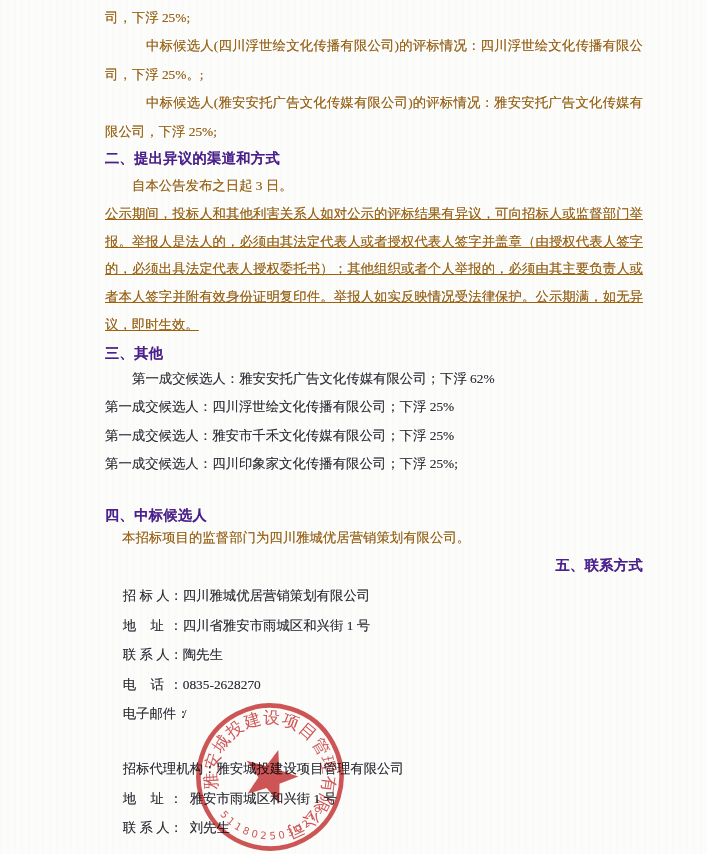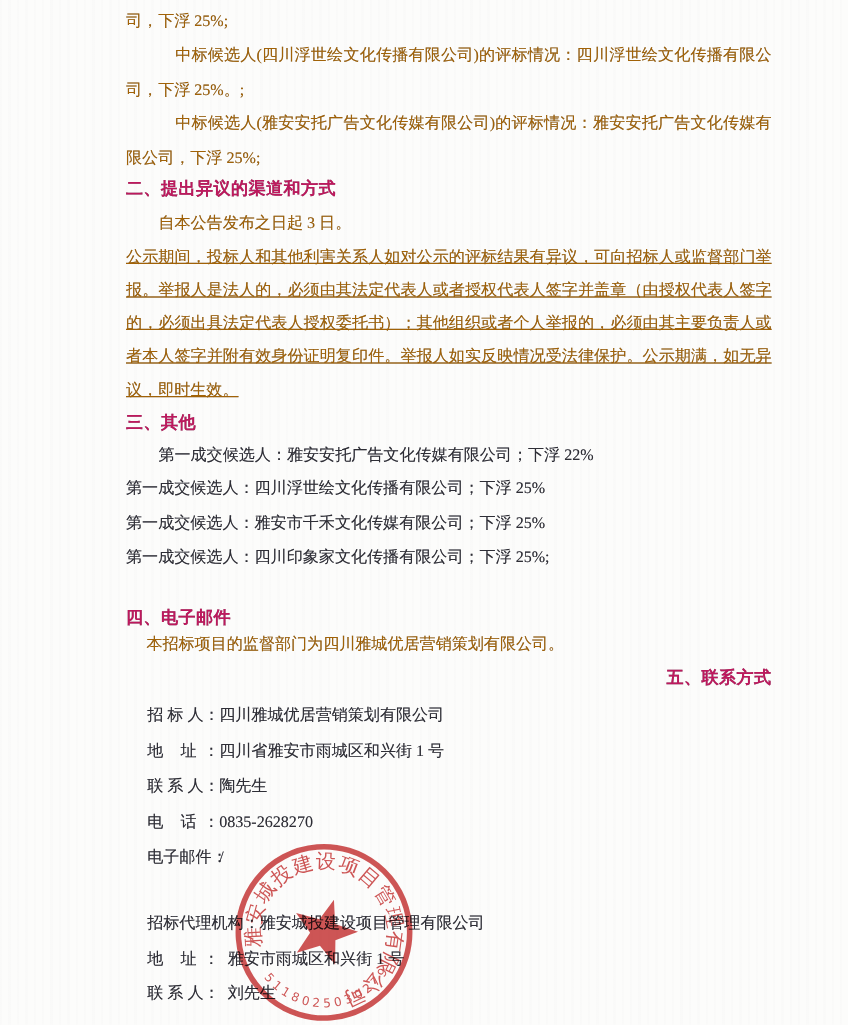--- a/index.html
+++ b/index.html
@@ -24,21 +24,21 @@
     text-shadow:0 0 .4px rgba(46,46,58,.45);
   }
   .lh277{line-height:27.7px;text-decoration:underline;}
   .indent-big{text-indent:41px;}
   .indent-std{text-indent:27px;}
   .indent-sm{text-indent:17px;}
   .heading{
     font-size:14.2px;
     font-weight:bold;
     line-height:28.4px;
-    color:#be185d;
+    color:#4c1d95;
     text-shadow:0 0 .5px rgba(35,35,44,.55);
     letter-spacing:.4px;
   }
   .rows .row{line-height:29.6px;font-size:13.4px;padding-left:17.7px;white-space:nowrap;
     text-shadow:0 0 .4px rgba(46,46,58,.45);}
   .row-label{
     display:inline-block;width:60px;
     text-align:justify;text-align-last:justify;
     vertical-align:baseline;
   }
@@ -74,28 +74,28 @@
     <p class="para indent-std">自本公告发布之日起 3 日。</p>
   </div>
   <div class="blk" style="top:200px;">
     <p class="para lh277">公示期间，投标人和其他利害关系人如对公示的评标结果有异议，可向招标人或监督部门举报。举报人是法人的，必须由其法定代表人或者授权代表人签字并盖章（由授权代表人签字的，必须出具法定代表人授权委托书）；其他组织或者个人举报的，必须由其主要负责人或者本人签字并附有效身份证明复印件。举报人如实反映情况受法律保护。公示期满，如无异议，即时生效。</p>
   </div>
 
   <div class="blk" style="top:339px;">
     <p class="heading">三、其他</p>
   </div>
   <div class="blk items" style="top:365px;">
-    <p class="item-line item-first">第一成交候选人：雅安安托广告文化传媒有限公司；下浮 22%</p>
+    <p class="item-line item-first">第一成交候选人：雅安安托广告文化传媒有限公司；下浮 62%</p>
     <p class="item-line">第一成交候选人：四川浮世绘文化传播有限公司；下浮 25%</p>
     <p class="item-line">第一成交候选人：雅安市千禾文化传媒有限公司；下浮 25%</p>
     <p class="item-line">第一成交候选人：四川印象家文化传播有限公司；下浮 25%;</p>
   </div>
 
   <div class="blk" style="top:501px;">
-    <p class="heading">四、电子邮件</p>
+    <p class="heading">四、中标候选人</p>
   </div>
   <div class="blk" style="top:525px;font-family:Liberation Mono, monospace;">
     <p class="para indent-sm">本招标项目的监督部门为四川雅城优居营销策划有限公司。</p>
   </div>
 
   <div class="blk" style="top:551px;text-align:right;">
     <p class="heading">五、联系方式</p>
   </div>
   <div class="blk rows" style="top:581px;">
     <p class="row"><span class="row-label">招 标 人：</span><span class="row-value">四川雅城优居营销策划有限公司</span></p>

